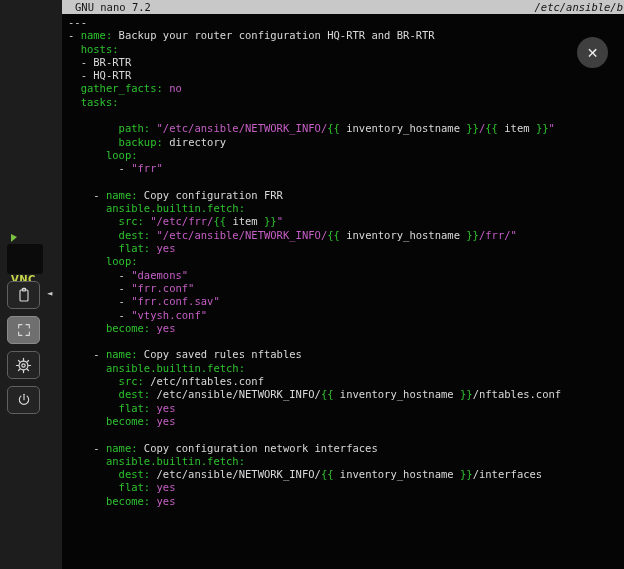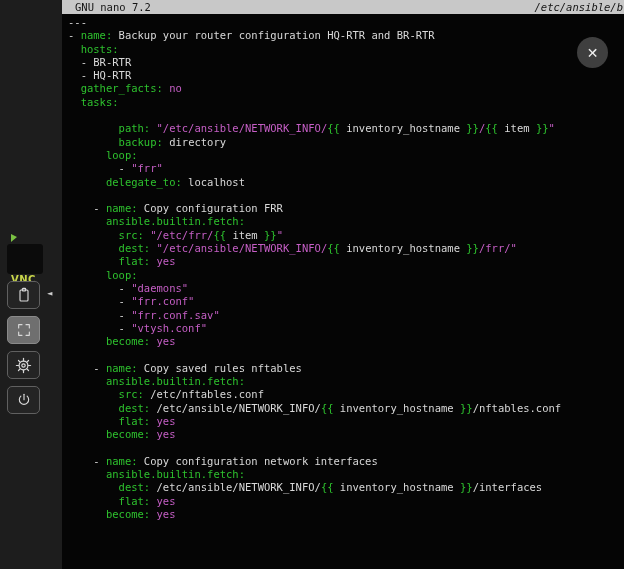--- a/index.html
+++ b/index.html
@@ -93,21 +93,20 @@
         <div class="code-line"><span class="seg-plain">  </span><span class="seg-key">hosts:</span></div>
         <div class="code-line"><span class="seg-plain">  - BR-RTR</span></div>
         <div class="code-line"><span class="seg-plain">  - HQ-RTR</span></div>
         <div class="code-line"><span class="seg-plain">  </span><span class="seg-key">gather_facts:</span><span class="seg-plain"> </span><span class="seg-bool">no</span></div>
         <div class="code-line"><span class="seg-plain">  </span><span class="seg-key">tasks:</span></div>
         <div class="code-line">&nbsp;</div>
         <div class="code-line"><span class="seg-plain">        </span><span class="seg-key">path:</span><span class="seg-plain"> </span><span class="seg-str">"/etc/ansible/NETWORK_INFO/</span><span class="seg-jinja">{{</span><span class="seg-plain"> inventory_hostname </span><span class="seg-jinja">}}</span><span class="seg-str">/</span><span class="seg-jinja">{{</span><span class="seg-plain"> item </span><span class="seg-jinja">}}</span><span class="seg-str">"</span></div>
         <div class="code-line"><span class="seg-plain">        </span><span class="seg-key">backup:</span><span class="seg-plain"> directory</span></div>
         <div class="code-line"><span class="seg-plain">      </span><span class="seg-key">loop:</span></div>
         <div class="code-line"><span class="seg-plain">        - </span><span class="seg-str">"frr"</span></div>
-        <div class="code-line"><span class="seg-plain">      </span><span class="seg-key">delegate_to:</span><span class="seg-plain"> localhost</span></div>
         <div class="code-line">&nbsp;</div>
         <div class="code-line"><span class="seg-plain">    - </span><span class="seg-key">name:</span><span class="seg-plain"> Copy configuration FRR</span></div>
         <div class="code-line"><span class="seg-plain">      </span><span class="seg-key">ansible.builtin.fetch:</span></div>
         <div class="code-line"><span class="seg-plain">        </span><span class="seg-key">src:</span><span class="seg-plain"> </span><span class="seg-str">"/etc/frr/</span><span class="seg-jinja">{{</span><span class="seg-plain"> item </span><span class="seg-jinja">}}</span><span class="seg-str">"</span></div>
         <div class="code-line"><span class="seg-plain">        </span><span class="seg-key">dest:</span><span class="seg-plain"> </span><span class="seg-str">"/etc/ansible/NETWORK_INFO/</span><span class="seg-jinja">{{</span><span class="seg-plain"> inventory_hostname </span><span class="seg-jinja">}}</span><span class="seg-str">/frr/"</span></div>
         <div class="code-line"><span class="seg-plain">        </span><span class="seg-key">flat:</span><span class="seg-plain"> </span><span class="seg-bool">yes</span></div>
         <div class="code-line"><span class="seg-plain">      </span><span class="seg-key">loop:</span></div>
         <div class="code-line"><span class="seg-plain">        - </span><span class="seg-str">"daemons"</span></div>
         <div class="code-line"><span class="seg-plain">        - </span><span class="seg-str">"frr.conf"</span></div>
         <div class="code-line"><span class="seg-plain">        - </span><span class="seg-str">"frr.conf.sav"</span></div>

